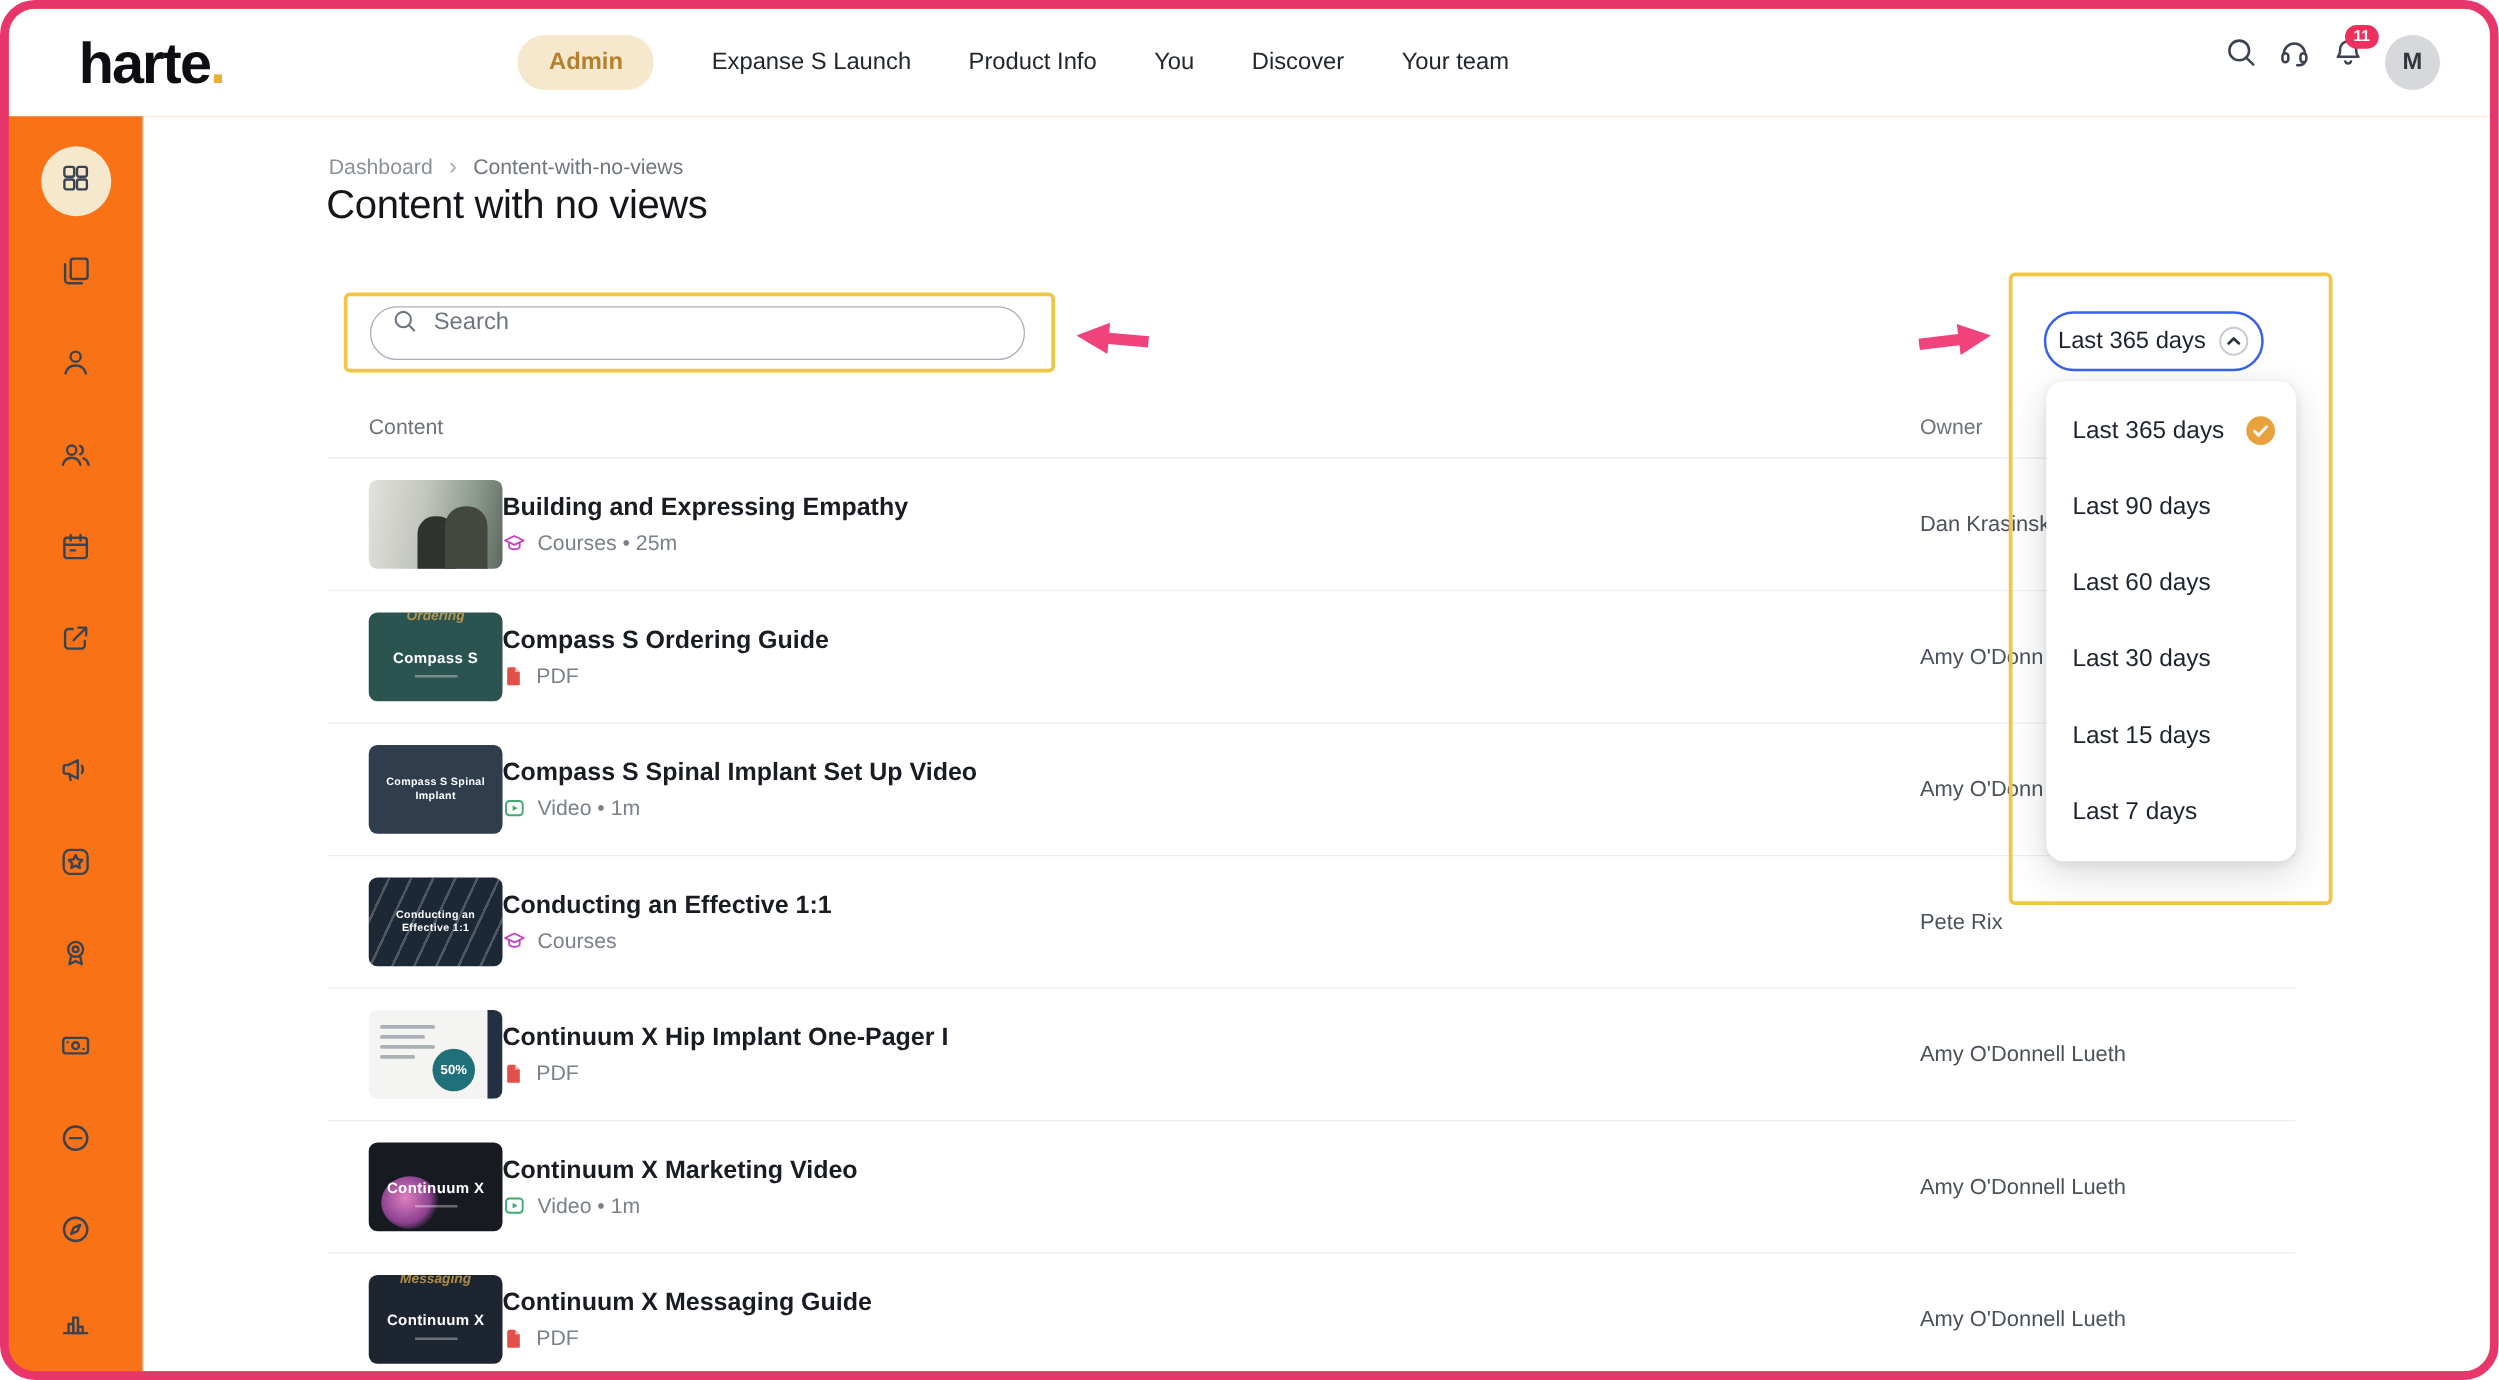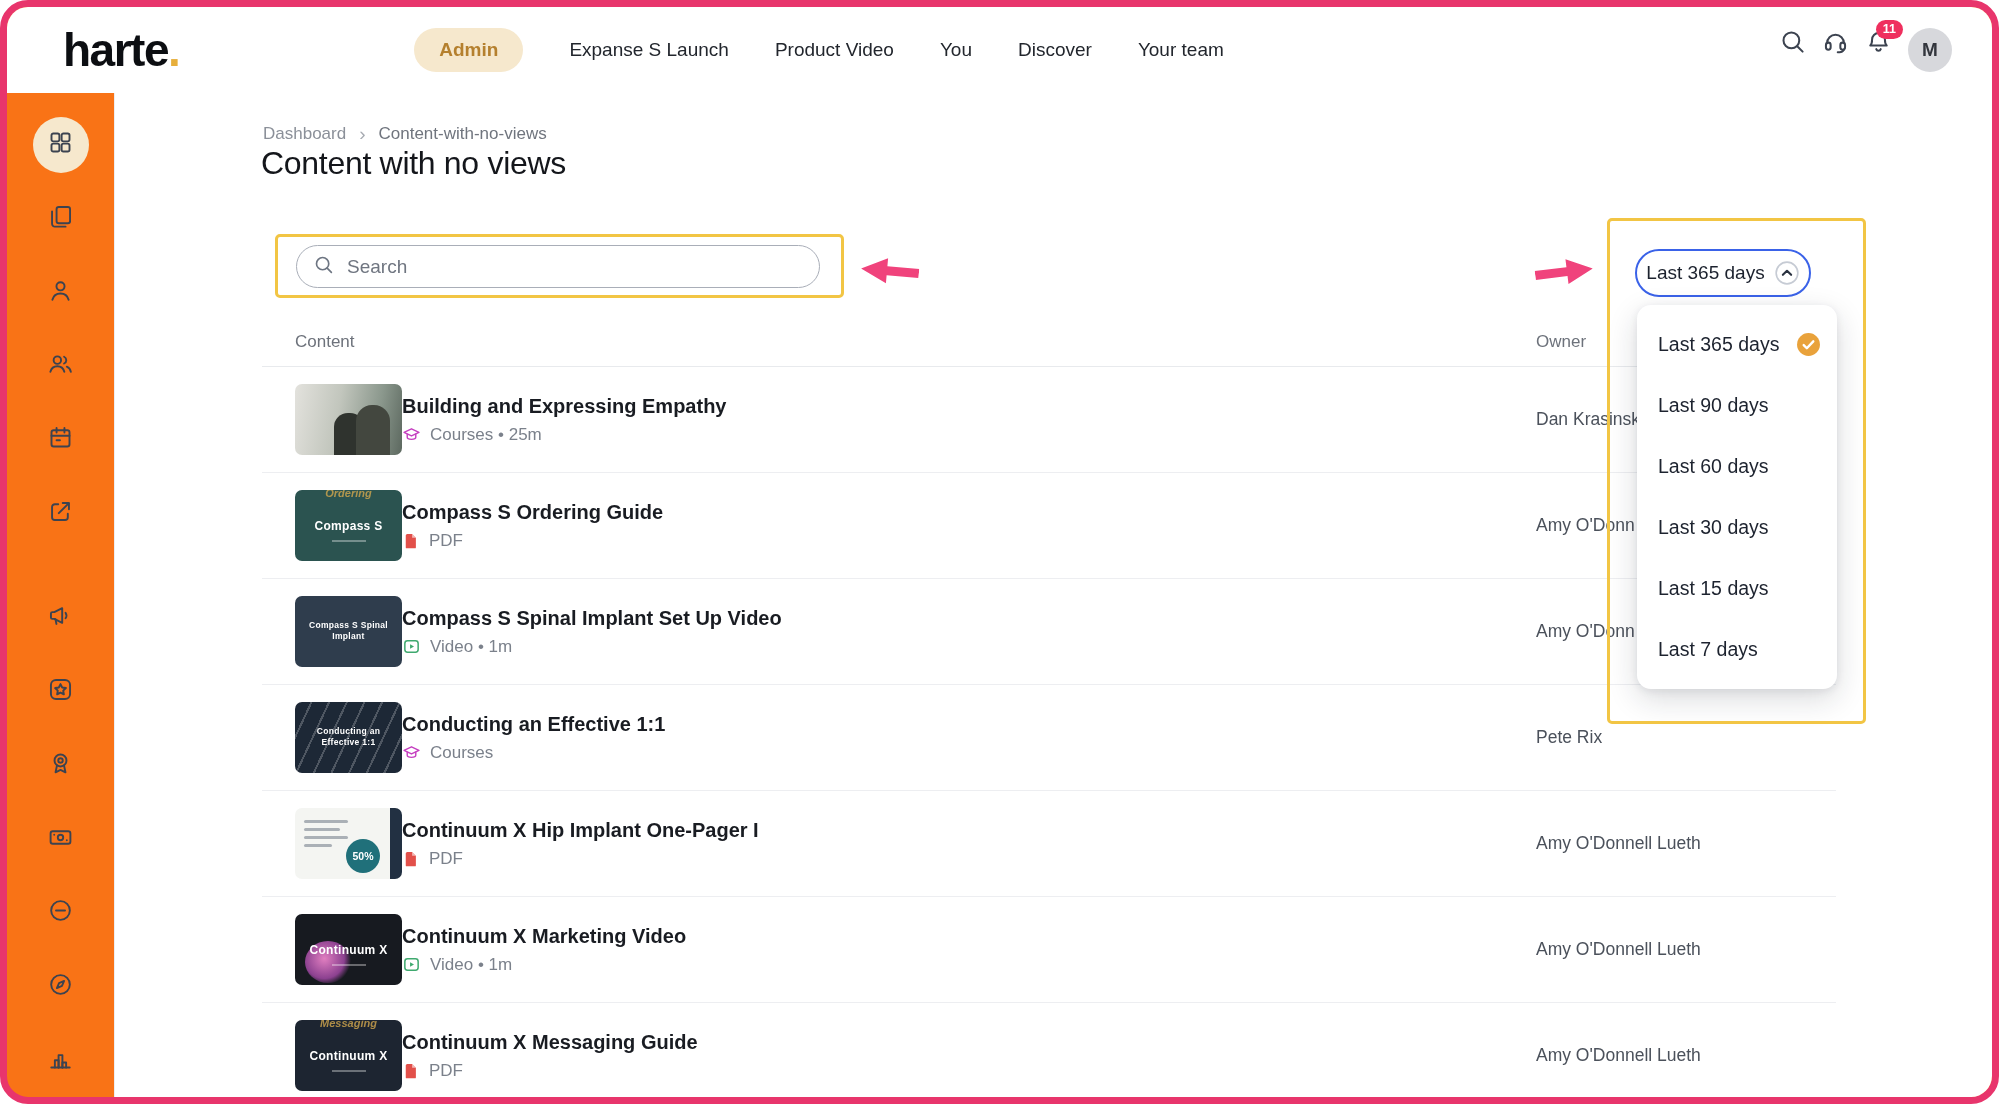--- a/index.html
+++ b/index.html
@@ -31,21 +31,21 @@
   .side-gap{height:31px;flex:none;}
   .main{flex:1;position:relative;overflow:hidden;background:#fff;}
   
   .breadcrumb{position:absolute;left:148px;top:30px;font-size:17px;color:#8b9099;display:flex;gap:13px;align-items:center;}
   .bc-root{cursor:pointer;}
   .bc-sep{color:#a7abb2;font-size:19px;}
   .bc-cur{color:#70757e;}
   .page-title{position:absolute;left:146px;top:52px;margin:0;font-size:32px;font-weight:400;color:#14161b;letter-spacing:-.3px;}
   
   .searchbox{position:absolute;left:181px;top:152px;width:524px;height:43px;border:1.6px solid #a9aeb8;
-    border-radius:23px;display:flex;align-items:center;padding:0 16px;gap:11px;background:#fff;}
+    border-radius:23px;display:flex;align-items:flex-start;padding:0 16px;gap:11px;background:#fff;}
   .searchbox input{border:none;outline:none;flex:1;font-size:19px;color:#2b2f36;font-family:inherit;background:transparent;}
   .searchbox input::placeholder{color:#6f7580;}
   
   .table{position:absolute;left:147px;top:224px;width:1574px;}
   .thead{display:flex;align-items:center;height:50px;border-bottom:1px solid #e8eaed;color:#6d727b;font-size:17px;}
   .col-content{flex:1;padding-left:33px;}
   .col-owner{width:300px;}
   .trow{display:flex;align-items:center;height:106px;border-bottom:1px solid #edeef1;cursor:pointer;}
   .thumb{width:107px;height:71px;border-radius:7px;margin-left:33px;position:relative;overflow:hidden;flex:none;background:#ccc;}
   .row-info{flex:1;min-width:0;}
@@ -96,21 +96,21 @@
 </head>
 <body>
 
 <div class="frame">
 
   <header class="topbar">
     <div class="logo"><span>harte</span><span class="logo-dot">.</span></div>
     <nav class="topnav">
         <div class="nav-item active">Admin</div>
         <div class="nav-item">Expanse S Launch</div>
-        <div class="nav-item">Product Video</div>
+        <div class="nav-item">Product Info</div>
         <div class="nav-item">You</div>
         <div class="nav-item">Discover</div>
         <div class="nav-item">Your team</div>
       </nav>
     <div class="topbar-right">
       <span class="tb-icon">
         <svg width="27" height="27" viewBox="0 0 24 24" fill="none" stroke="#3c4350" stroke-width="1.8" stroke-linecap="round">
             <circle cx="11" cy="11" r="7"></circle>
             <path d="M16.2 16.2 21 21"></path>
           </svg>

